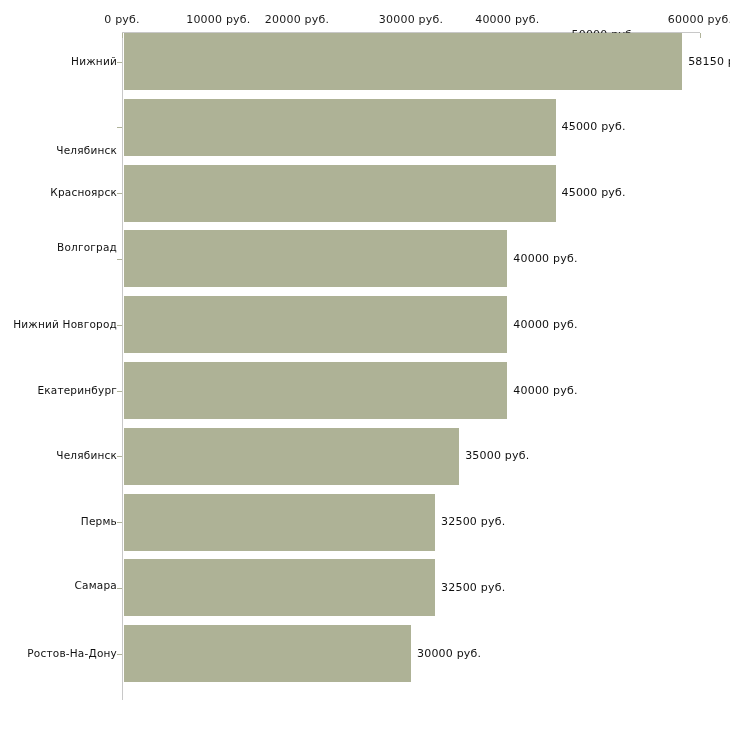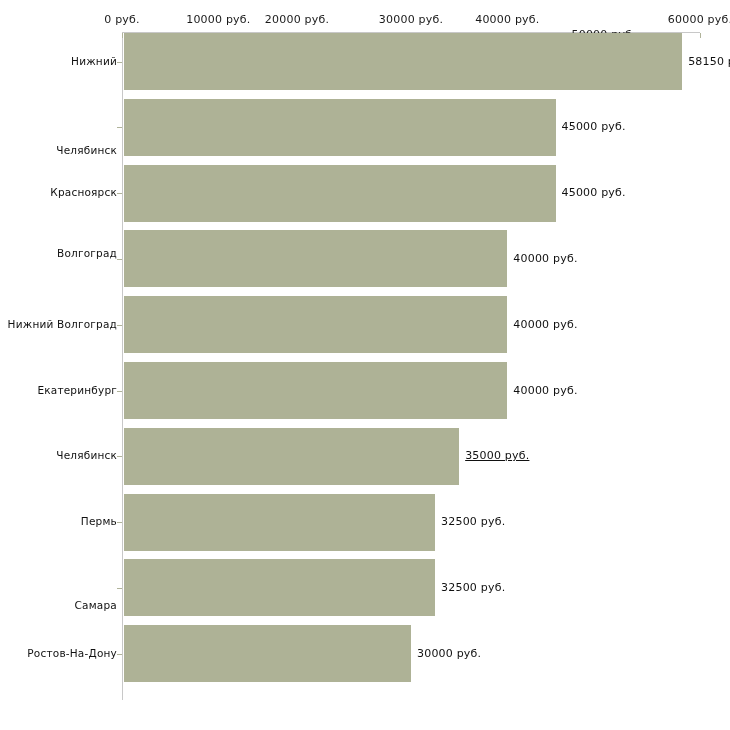--- a/index.html
+++ b/index.html
@@ -120,26 +120,26 @@
       <div class="ytick" style="top: 391px;"></div>
       <div class="ytick" style="top: 456px;"></div>
       <div class="ytick" style="top: 522px;"></div>
       <div class="ytick" style="top: 588px;"></div>
       <div class="ytick" style="top: 654px;"></div>
     </div>
   <div id="yticklabels-layer">
       <div class="ytick-label" style="top: 54.5px;">Нижний</div>
       <div class="ytick-label" style="top: 120.3px; margin-top: 24px;">Челябинск</div>
       <div class="ytick-label" style="top: 186.1px;">Красноярск</div>
-      <div class="ytick-label" style="top: 247px;">Волгоград</div>
-      <div class="ytick-label" style="top: 317.7px;">Нижний Волгоград</div>
+      <div class="ytick-label" style="top: 241px;">Волгоград</div>
+      <div class="ytick-label" style="top: 317.7px;">Нижний Новгород</div>
       <div class="ytick-label" style="top: 383.5px;">Екатеринбург</div>
       <div class="ytick-label" style="top: 449.3px;">Челябинск</div>
       <div class="ytick-label" style="top: 515.1px; padding-left: 36px;">Пермь</div>
-      <div class="ytick-label" style="top: 599px;">Самара</div>
+      <div class="ytick-label" style="top: 579px;">Самара</div>
       <div class="ytick-label" style="top: 646.7px;">Ростов-На-Дону</div>
     </div>
   <div id="bars-layer">
       <div class="bar" style="top: 33px; width: 558.178px; height: 57px;"></div>
       <div class="bar" style="top: 98.8px; width: 431.5px; height: 57px;"></div>
       <div class="bar" style="top: 164.6px; width: 431.5px; height: 57px;"></div>
       <div class="bar" style="top: 230.4px; width: 383.333px; height: 57px;"></div>
       <div class="bar" style="top: 296.2px; width: 383.333px; height: 57px;"></div>
       <div class="bar" style="top: 362px; width: 383.333px; height: 57px;"></div>
       <div class="bar" style="top: 427.8px; width: 335.167px; height: 57px;"></div>
@@ -147,19 +147,19 @@
       <div class="bar" style="top: 559.4px; width: 311.083px; height: 57px;"></div>
       <div class="bar" style="top: 625.2px; width: 287px; height: 57px;"></div>
     </div>
   <div id="barlabels-layer">
       <div class="bar-value-label" style="left: 688.178px; top: 54.5px;">58150 р</div>
       <div class="bar-value-label" style="left: 561.5px; top: 120.3px;">45000 руб.</div>
       <div class="bar-value-label" style="left: 561.5px; top: 186.1px;">45000 руб.</div>
       <div class="bar-value-label" style="left: 513.333px; top: 251.9px;">40000 руб.</div>
       <div class="bar-value-label" style="left: 513.333px; top: 317.7px;">40000 руб.</div>
       <div class="bar-value-label" style="left: 513.333px; top: 383.5px;">40000 руб.</div>
-      <div class="bar-value-label" style="left: 465.167px; top: 449.3px; text-decoration: underline;">35000 руб.</div>
+      <div class="bar-value-label" style="left: 465.167px; top: 449.3px;">35000 руб.</div>
       <div class="bar-value-label" style="left: 441.083px; top: 515.1px;">32500 руб.</div>
       <div class="bar-value-label" style="left: 441.083px; top: 580.9px;">32500 руб.</div>
       <div class="bar-value-label" style="left: 417px; top: 646.7px;">30000 руб.</div>
     </div>
 
 </div>
 
 </body></html>

